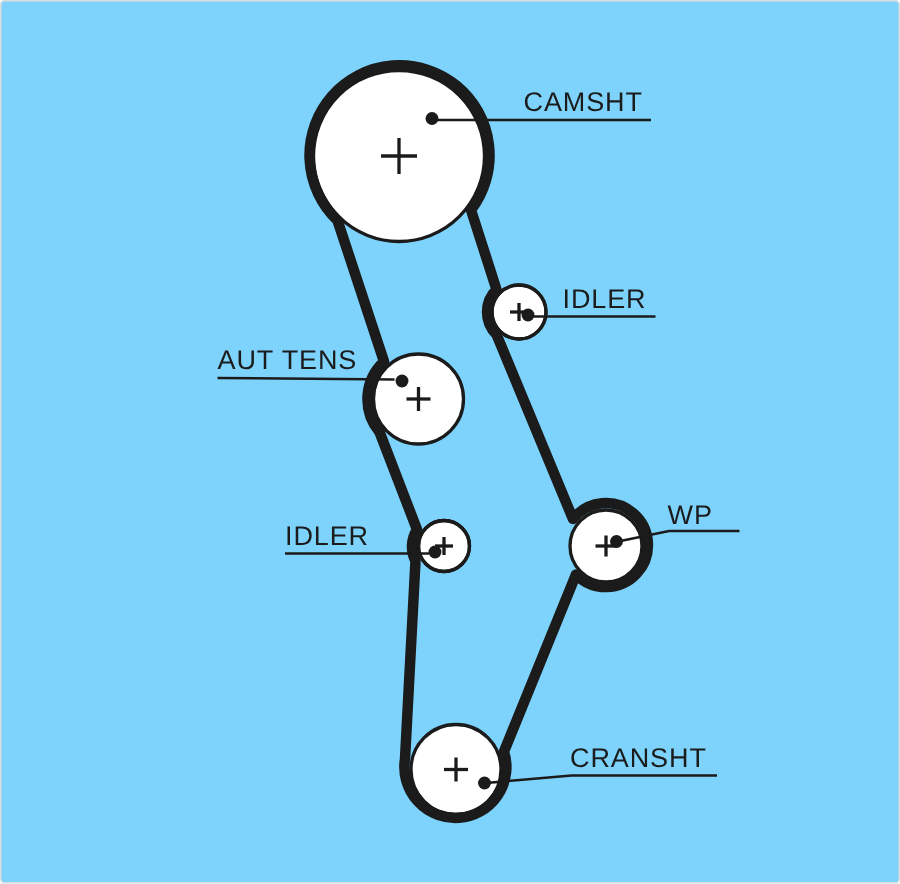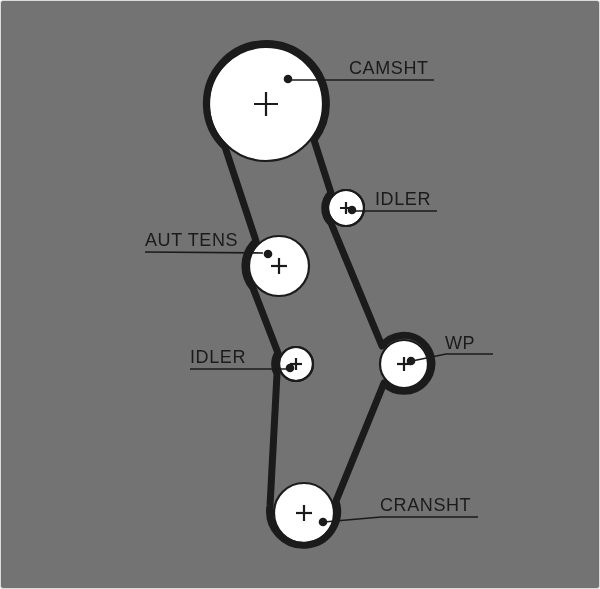--- a/index.html
+++ b/index.html
@@ -4,21 +4,21 @@
 <style>
   html, body {
     margin: 0;
     padding: 0;
     background: #ffffff;
   }
   .canvas {
     position: relative;
     width: 600px;
     height: 589px;
-    background: #737373;
+    background: #7dd3fc;
     box-sizing: border-box;
     border: 1px solid #dcdcdc;
     border-radius: 3px;
     overflow: hidden;
   }
   svg { display: block; }
   .label {
     font-family: "Liberation Sans", sans-serif;
     font-size: 18px;
     letter-spacing: 0.6px;

